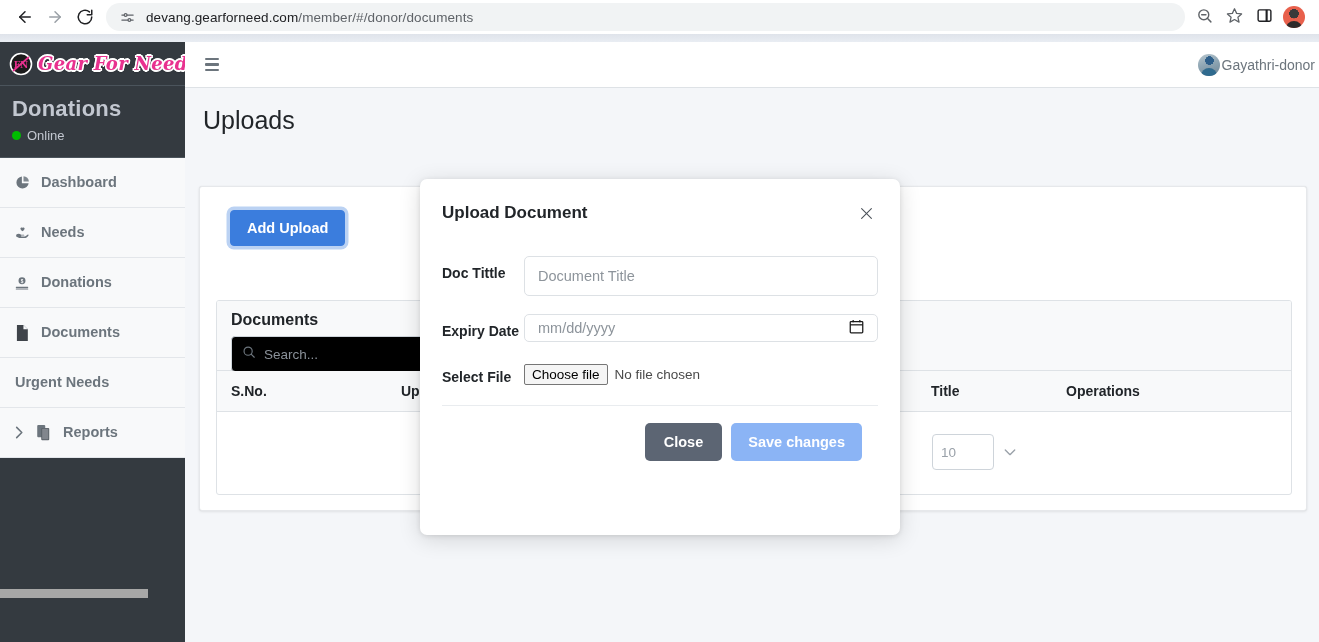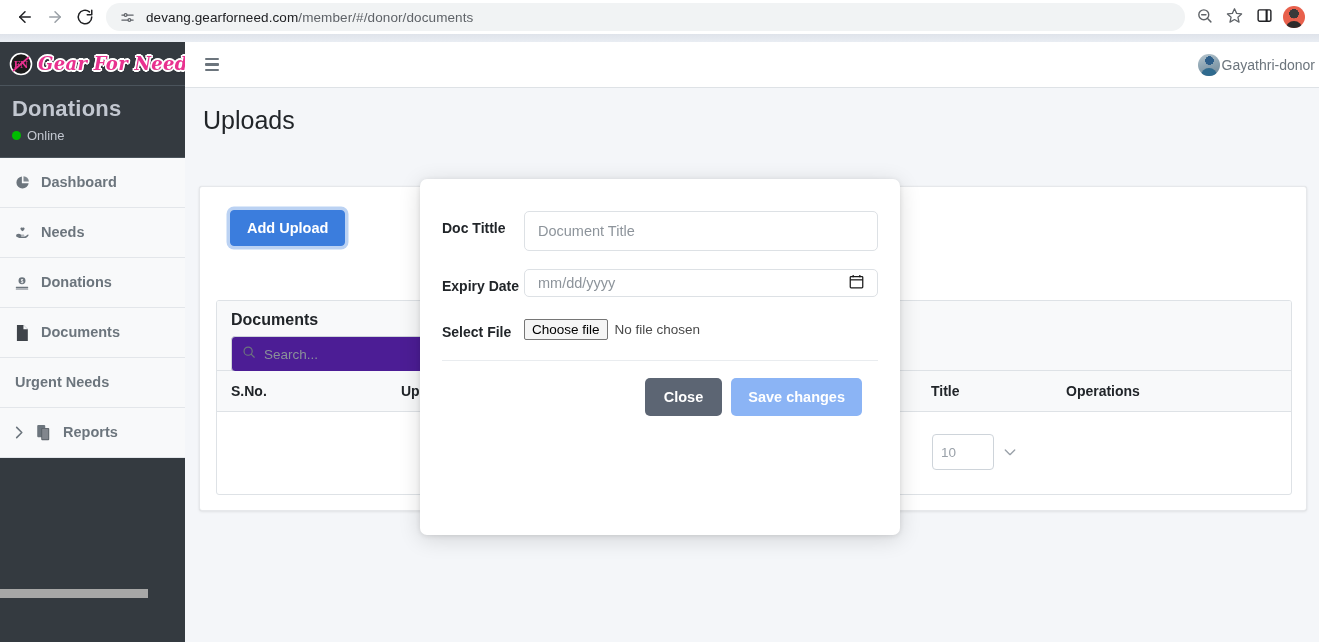--- a/index.html
+++ b/index.html
@@ -231,21 +231,21 @@
     background: #f8f9fa;
     border-bottom: 1px solid #dee2e6;
     padding: 10px 14px 0 14px;
   }
   .table-title { font-size: 16px; color: #212529; font-weight: bold; }
   .search-box {
     margin-top: 7px;
     width: 196px; height: 36px;
     border: 1px solid #ced4da;
     border-radius: 4px;
-    background: #4c1d95;
+    background: #000000;
     display: flex; align-items: center;
     padding: 0 10px;
     gap: 8px;
   }
   .search-ph { font-size: 13.5px; color: #8a9199; }
   .thead {
     display: flex; align-items: center;
     height: 41px;
     background: #f8f9fa;
     border-bottom: 1px solid #dee2e6;
@@ -548,20 +548,29 @@
                   <polyline points="1.5 1.5 7 7 12.5 1.5"></polyline>
                 </svg>
             </span>
           </div>
         </div>
       </div>
     </div>
   </div>
 
   <div class="modal">
+    <div class="modal-header">
+      <div class="modal-title">Upload Document</div>
+      <div class="modal-close">
+        <svg width="15" height="15" viewBox="0 0 20 20" fill="none" stroke="#4b5158" stroke-width="1.5" stroke-linecap="round">
+            <line x1="3.5" y1="3.5" x2="16.5" y2="16.5"></line>
+            <line x1="16.5" y1="3.5" x2="3.5" y2="16.5"></line>
+          </svg>
+      </div>
+    </div>
 
     <div class="modal-body">
       <div class="frow">
         <div class="flabel">Doc Tittle</div>
         <div class="finput">
           <span>Document Title</span>
         </div>
       </div>
 
       <div class="frow">

